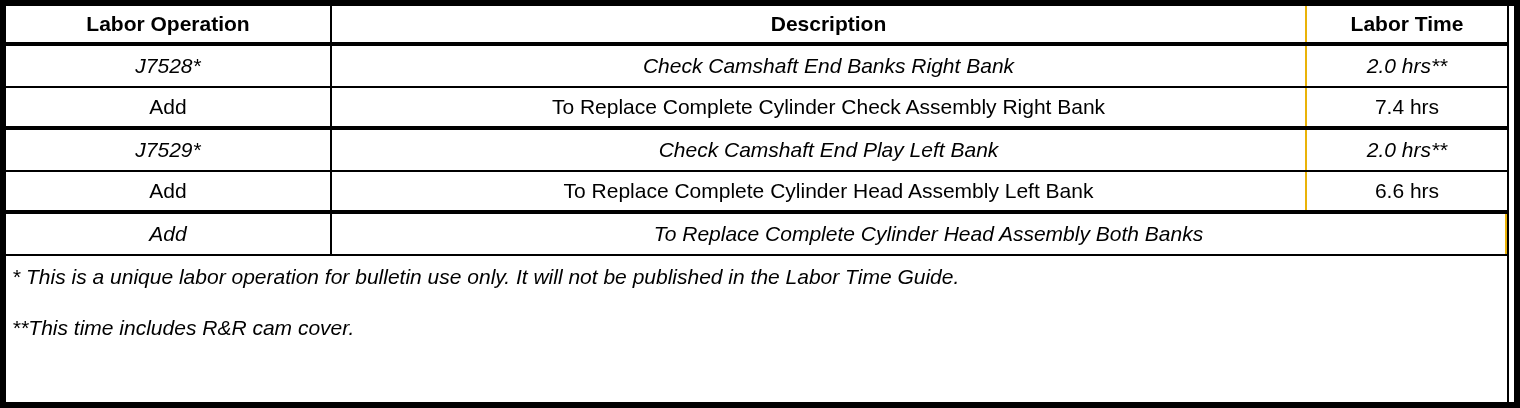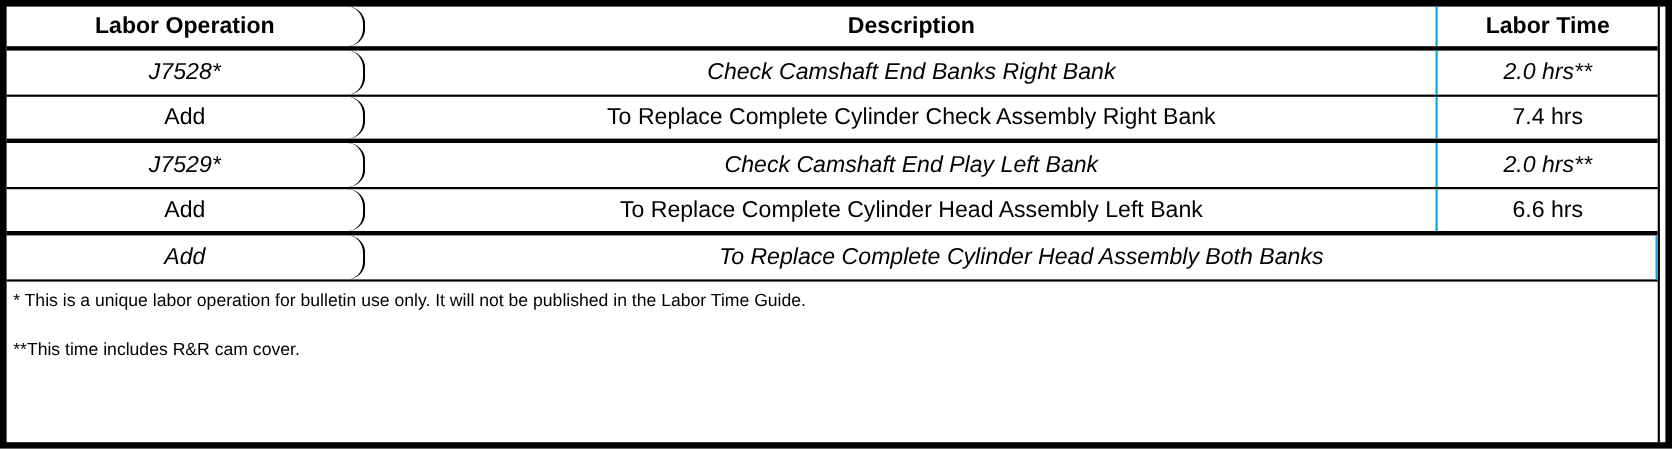--- a/index.html
+++ b/index.html
@@ -31,31 +31,32 @@
   .row.sep-thick { border-bottom: 4px solid #000000; }
   .cell {
     display: flex;
     align-items: center;
     justify-content: center;
     text-align: center;
     font-size: 21px;
     line-height: 1.1;
     overflow: hidden;
   }
-  .col-op   { width: 326px; border-right: 2px solid #000000; flex: 0 0 auto; border-radius: 16px; }
-  .col-desc { flex: 1 1 auto; border-right: 2px solid #0ea5e9; margin-left: 20px; }
+  .col-op   { width: 326px; border-right: 2px solid #000000; flex: 0 0 auto; }
+  .col-desc { flex: 1 1 auto; border-right: 2px solid #eab308; margin-left: 20px; }
   .col-time { width: 200px; flex: 0 0 auto; }
   .header-row { height: 40px; }
   .header-row .cell { font-weight: bold; font-size: 21px; }
   .data-row { height: 42px; }
   .footnotes {
     flex: 1 1 auto;
     padding: 9px 6px 6px 6px;
-    font-size: 16px;
+    font-size: 21px;
     line-height: 1.15;
+    font-style: italic;
   }
   .footnotes p + p { margin-top: 27px; }
 </style>
 </head>
 <body>
 
 <div class="frame">
   <div class="inner">
 
     <div class="row header-row sep-thick">

